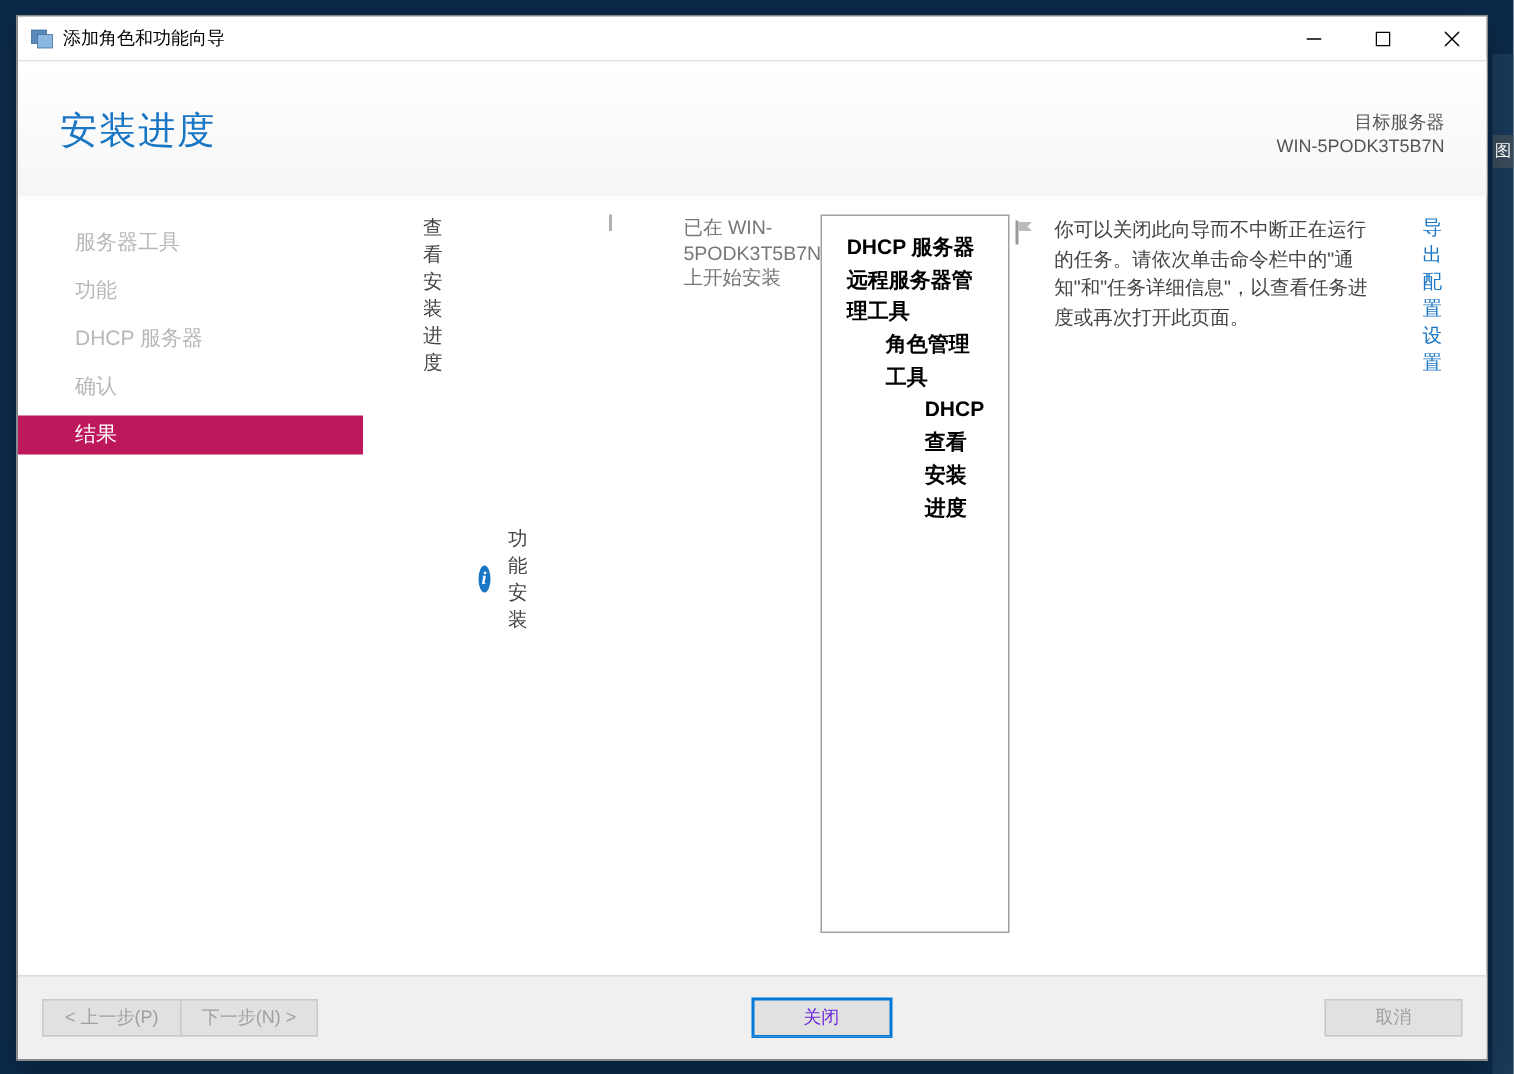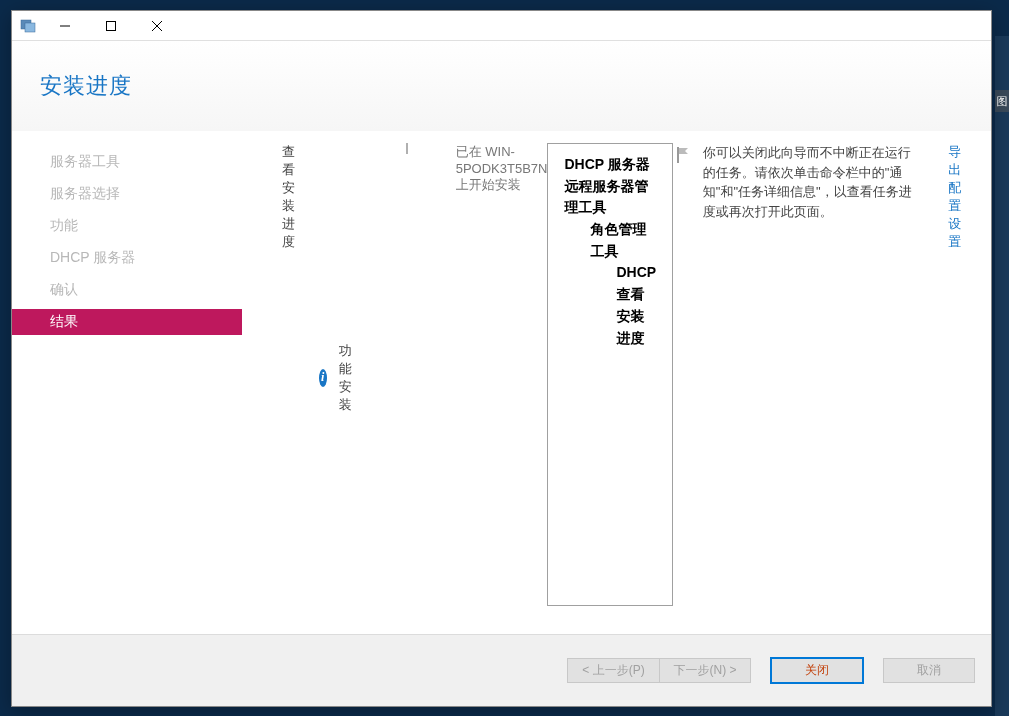--- a/index.html
+++ b/index.html
@@ -77,21 +77,21 @@
     }
     .header-area {
       height: 90px;
       display: flex;
       align-items: center;
       padding: 0 28px;
       background: linear-gradient(to bottom, #fff, #f6f6f6);
       position: relative;
     }
     .header-title {
-      font-size: 22px;
+      font-size: 25px;
       font-weight: 300;
       color: #1976c5;
       letter-spacing: 1px;
     }
     .target-info {
       position: absolute;
       right: 28px;
       top: 32px;
       text-align: right;
       font-size: 12px;
@@ -204,36 +204,36 @@
       line-height: 1.5;
     }
     .export-link {
       font-size: 13px;
       color: #1976c5;
       padding-left: 30px;
       margin-bottom: 4px;
       cursor: pointer;
     }
     .footer {
-      height: 72px;
+      height: 56px;
       border-top: 1px solid #dcdcdc;
       background: #f0f0f0;
       display: flex;
-      justify-content: flex-end;
+      justify-content: space-between;
       align-items: center;
       padding: 0 16px;
       gap: 20px;
     }
     .btn {
       min-width: 92px;
       height: 25px;
       font-size: 12px;
       border: 1px solid #adadad;
       background: #e1e1e1;
-      color: #c2410c;
+      color: #6d28d9;
       display: flex;
       align-items: center;
       justify-content: center;
       padding: 0 10px;
     }
     .btn.disabled {
       color: #a0a0a0;
       border-color: #c8c8c8;
     }
     .btn.primary {
@@ -255,20 +255,21 @@
 
 <div class="window">
 
   <div class="titlebar">
     <span class="titlebar-icon">
       <svg width="16" height="16" viewBox="0 0 16 16">
         <rect x="1" y="2" width="10" height="9" fill="#5a8ab8" stroke="#3a6a98" stroke-width="0.5"></rect>
         <rect x="5" y="5" width="10" height="9" fill="#8ab8e0" stroke="#3a6a98" stroke-width="0.5"></rect>
       </svg>
     </span>
+    <span class="titlebar-title">添加角色和功能向导</span>
     <div class="win-controls">
       <div class="win-btn">
         <svg width="10" height="10">
             <line x1="0" y1="5" x2="10" y2="5" stroke="#000" stroke-width="1"></line>
           </svg>
       </div>
       <div class="win-btn">
         <svg width="10" height="10">
             <rect x="0.5" y="0.5" width="9" height="9" fill="none" stroke="#000" stroke-width="1"></rect>
           </svg>
@@ -277,26 +278,29 @@
         <svg width="10" height="10">
             <line x1="0" y1="0" x2="10" y2="10" stroke="#000" stroke-width="1"></line>
             <line x1="10" y1="0" x2="0" y2="10" stroke="#000" stroke-width="1"></line>
           </svg>
       </div>
     </div>
   </div>
 
   <div class="header-area">
     <div class="header-title">安装进度</div>
+    <div class="target-info">
+      <div>目标服务器</div>
+      <div>WIN-5PODK3T5B7N</div>
+    </div>
   </div>
 
   <div class="content-area">
     <div class="sidebar" id="sidebar">
         <div class="sidebar-item">服务器工具</div>
-        <div class="sidebar-item">服务器选择</div>
         <div class="sidebar-item">功能</div>
         <div class="sidebar-item">DHCP 服务器</div>
         <div class="sidebar-item">确认</div>
         <div class="sidebar-item active">结果</div>
       </div>
 
     <div class="main">
       <div class="progress-label">查看安装进度</div>
 
       <div class="status-row">

